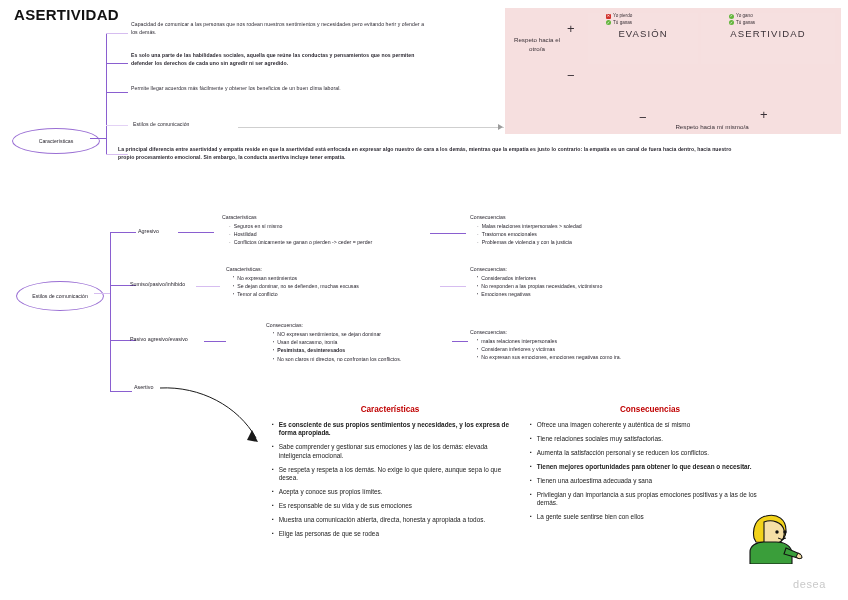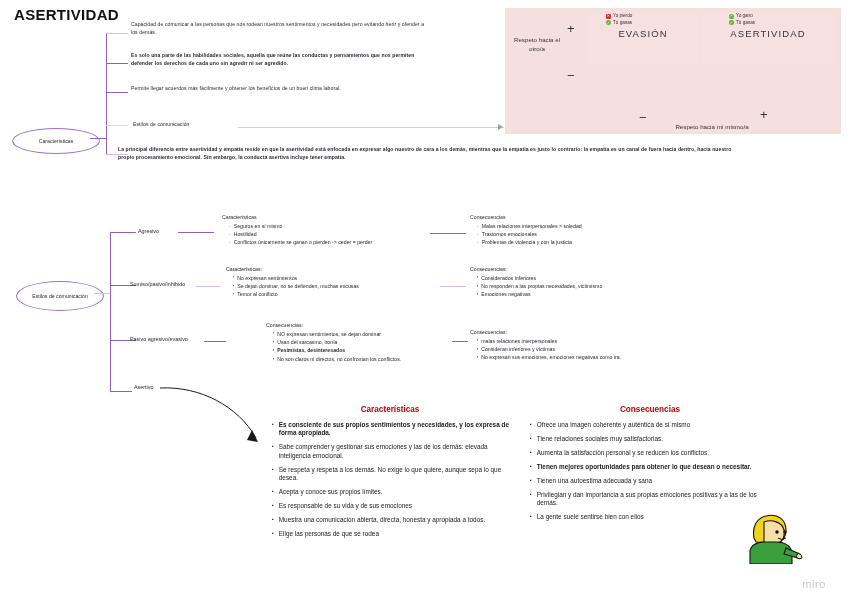--- a/index.html
+++ b/index.html
@@ -282,15 +282,15 @@
     <path d="M12,30 C10,20 14,10 24,8 C36,5 44,12 44,22 C44,30 40,34 34,35 L14,34 Z" fill="#f2d21a" stroke="#111" stroke-width="1.1"></path>
     <path d="M22,14 C30,11 40,14 42,22 C43,28 41,33 36,35 L40,44 L22,44 Z" fill="#f5dfa6" stroke="#111" stroke-width="1.1"></path>
     <circle cx="35" cy="24" r="1.7" fill="#111"></circle>
     <circle cx="43" cy="24" r="1.7" fill="#111"></circle>
     <path d="M36,30 q4,3 8,0" fill="none" stroke="#111" stroke-width="1"></path>
     <path d="M8,56 L8,44 C8,38 14,34 22,34 L34,34 C44,34 50,39 50,46 L50,56 Z" fill="#3a9e3a" stroke="#111" stroke-width="1.1"></path>
     <path d="M44,40 L58,46 L56,50 L42,46 Z" fill="#3a9e3a" stroke="#111" stroke-width="1.1"></path>
     <path d="M56,45 q5,2 4,5 q-3,2 -6,-1 Z" fill="#f5dfa6" stroke="#111" stroke-width="1"></path>
   </svg>
 
-  <div class="abs" id="miro">miro</div>
+  <div class="abs" id="miro">desea</div>
 
 </div>
 
 </body></html>

